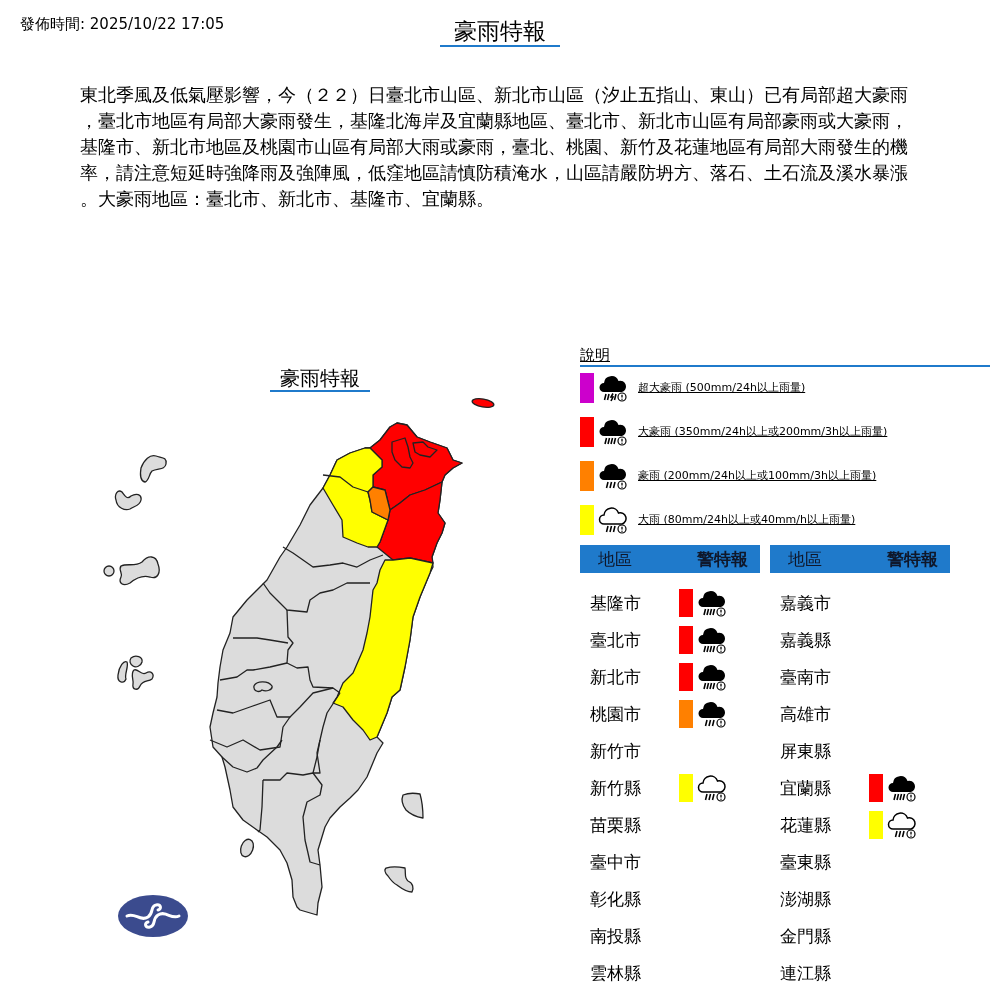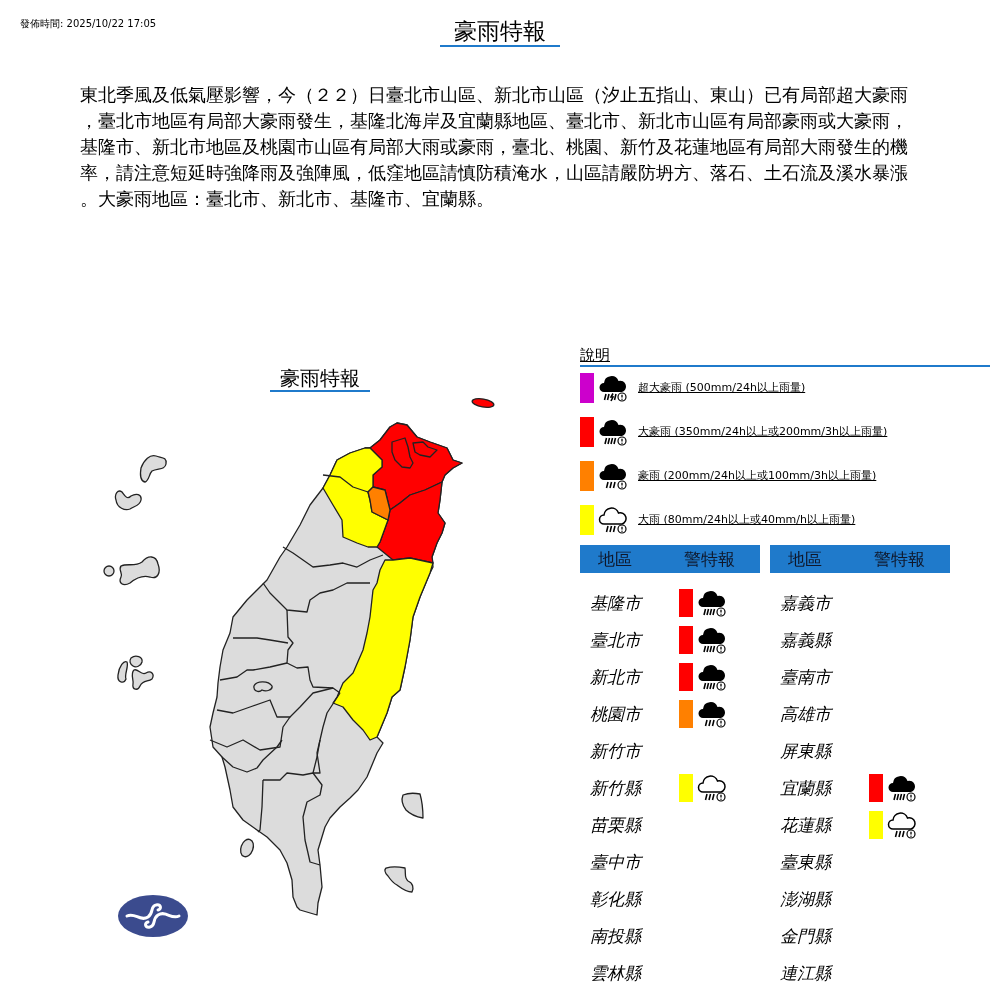--- a/index.html
+++ b/index.html
@@ -1,38 +1,38 @@
 <!DOCTYPE html>
 <html><head>
 <meta charset="utf-8">
 <style>
   html, body { margin:0; padding:0; background:#ffffff; }
   body { width:1000px; height:1000px; position:relative; overflow:hidden;
          font-family:"DejaVu Sans", "Liberation Sans", sans-serif; color:#000; }
   .abs { position:absolute; }
-  #issued { left:20px; top:14px; font-size:10px; line-height:20px; white-space:nowrap; }
+  #issued { left:20px; top:14px; font-size:15px; line-height:20px; white-space:nowrap; }
   #page-title { left:440px; top:17px; width:120px; text-align:center; font-size:23px; line-height:28px; }
   #page-title-underline { left:440px; top:45px; width:120px; height:2px; }
   #desc { left:80px; top:82px; font-size:18px; line-height:26px; }
   #desc .line { white-space:nowrap; display:block; }
   #map-svg { left:90px; top:390px; width:410px; height:560px; }
   #map-title { left:270px; top:366px; width:100px; text-align:center; font-size:20px; line-height:24px; }
   #map-title-underline { left:270px; top:390px; width:100px; height:2px; }
   #legend-title { left:580px; top:345px; font-size:15px; line-height:20px;text-decoration:underline; }
   #legend-underline { left:580px; top:365px; width:410px; height:2px; }
   #legend { left:580px; top:366px; width:420px; }
   .legend-item { position:relative; height:44px; }
   .legend-bar { position:absolute; left:0; top:7px; width:14px; height:30px; }
   .legend-icon { position:absolute; left:18px; top:7px; width:30px; height:30px; }
   .legend-label { position:absolute; left:58px; top:0; line-height:44px; font-size:11px; white-space:nowrap;text-decoration:underline; }
   .thead { top:545px; width:180px; height:28px; color:#0f172a; font-size:17px; line-height:28px; }
   .thead span { position:absolute; top:0; }
   .thead .h1 { left:18px; }
-  .thead .h2 { left:104px; }
-  .col { top:585px; width:180px;font-style:italic; }
+  .thead .h2 { left:117px;font-weight:bold; }
+  .col { top:585px; width:180px; }
   .row { position:relative; height:37px; }
   .row .name { position:absolute; left:10px; top:0; line-height:37px; font-size:17px; white-space:nowrap; }
   .row .bar { position:absolute; left:99px; top:4px; width:14px; height:28px; }
   .row .icon { position:absolute; left:117px; top:3px; width:30px; height:30px; }
 </style>
 </head>
 <body>
 
 <svg width="0" height="0" style="position:absolute">
   <defs>

